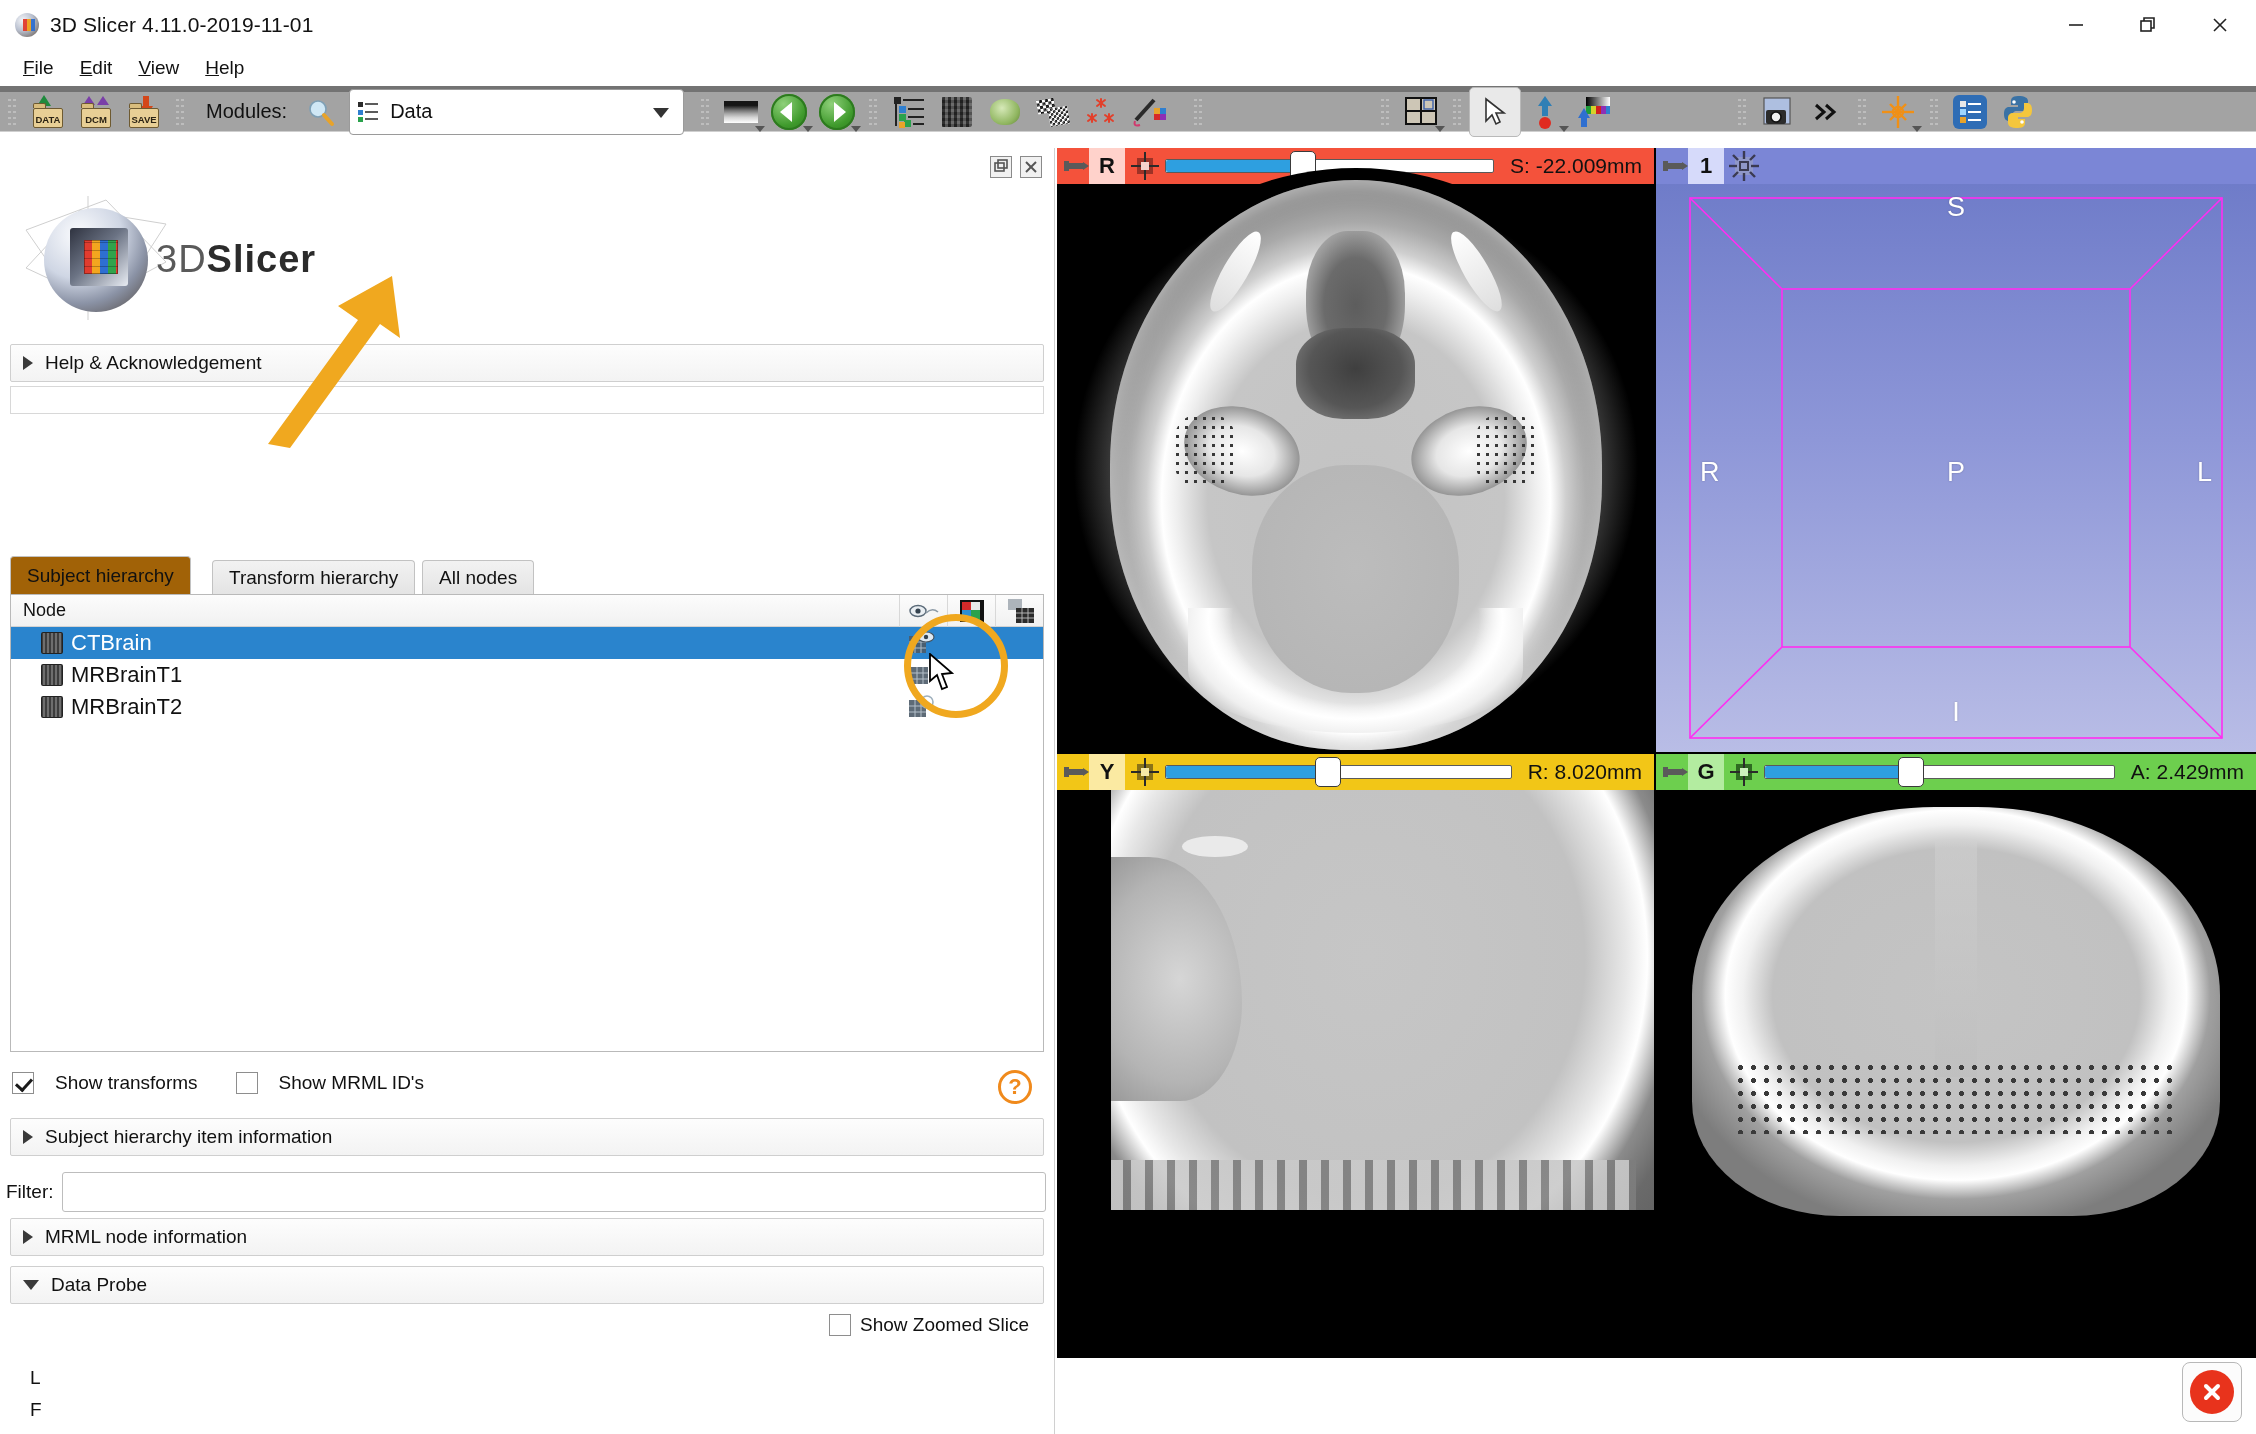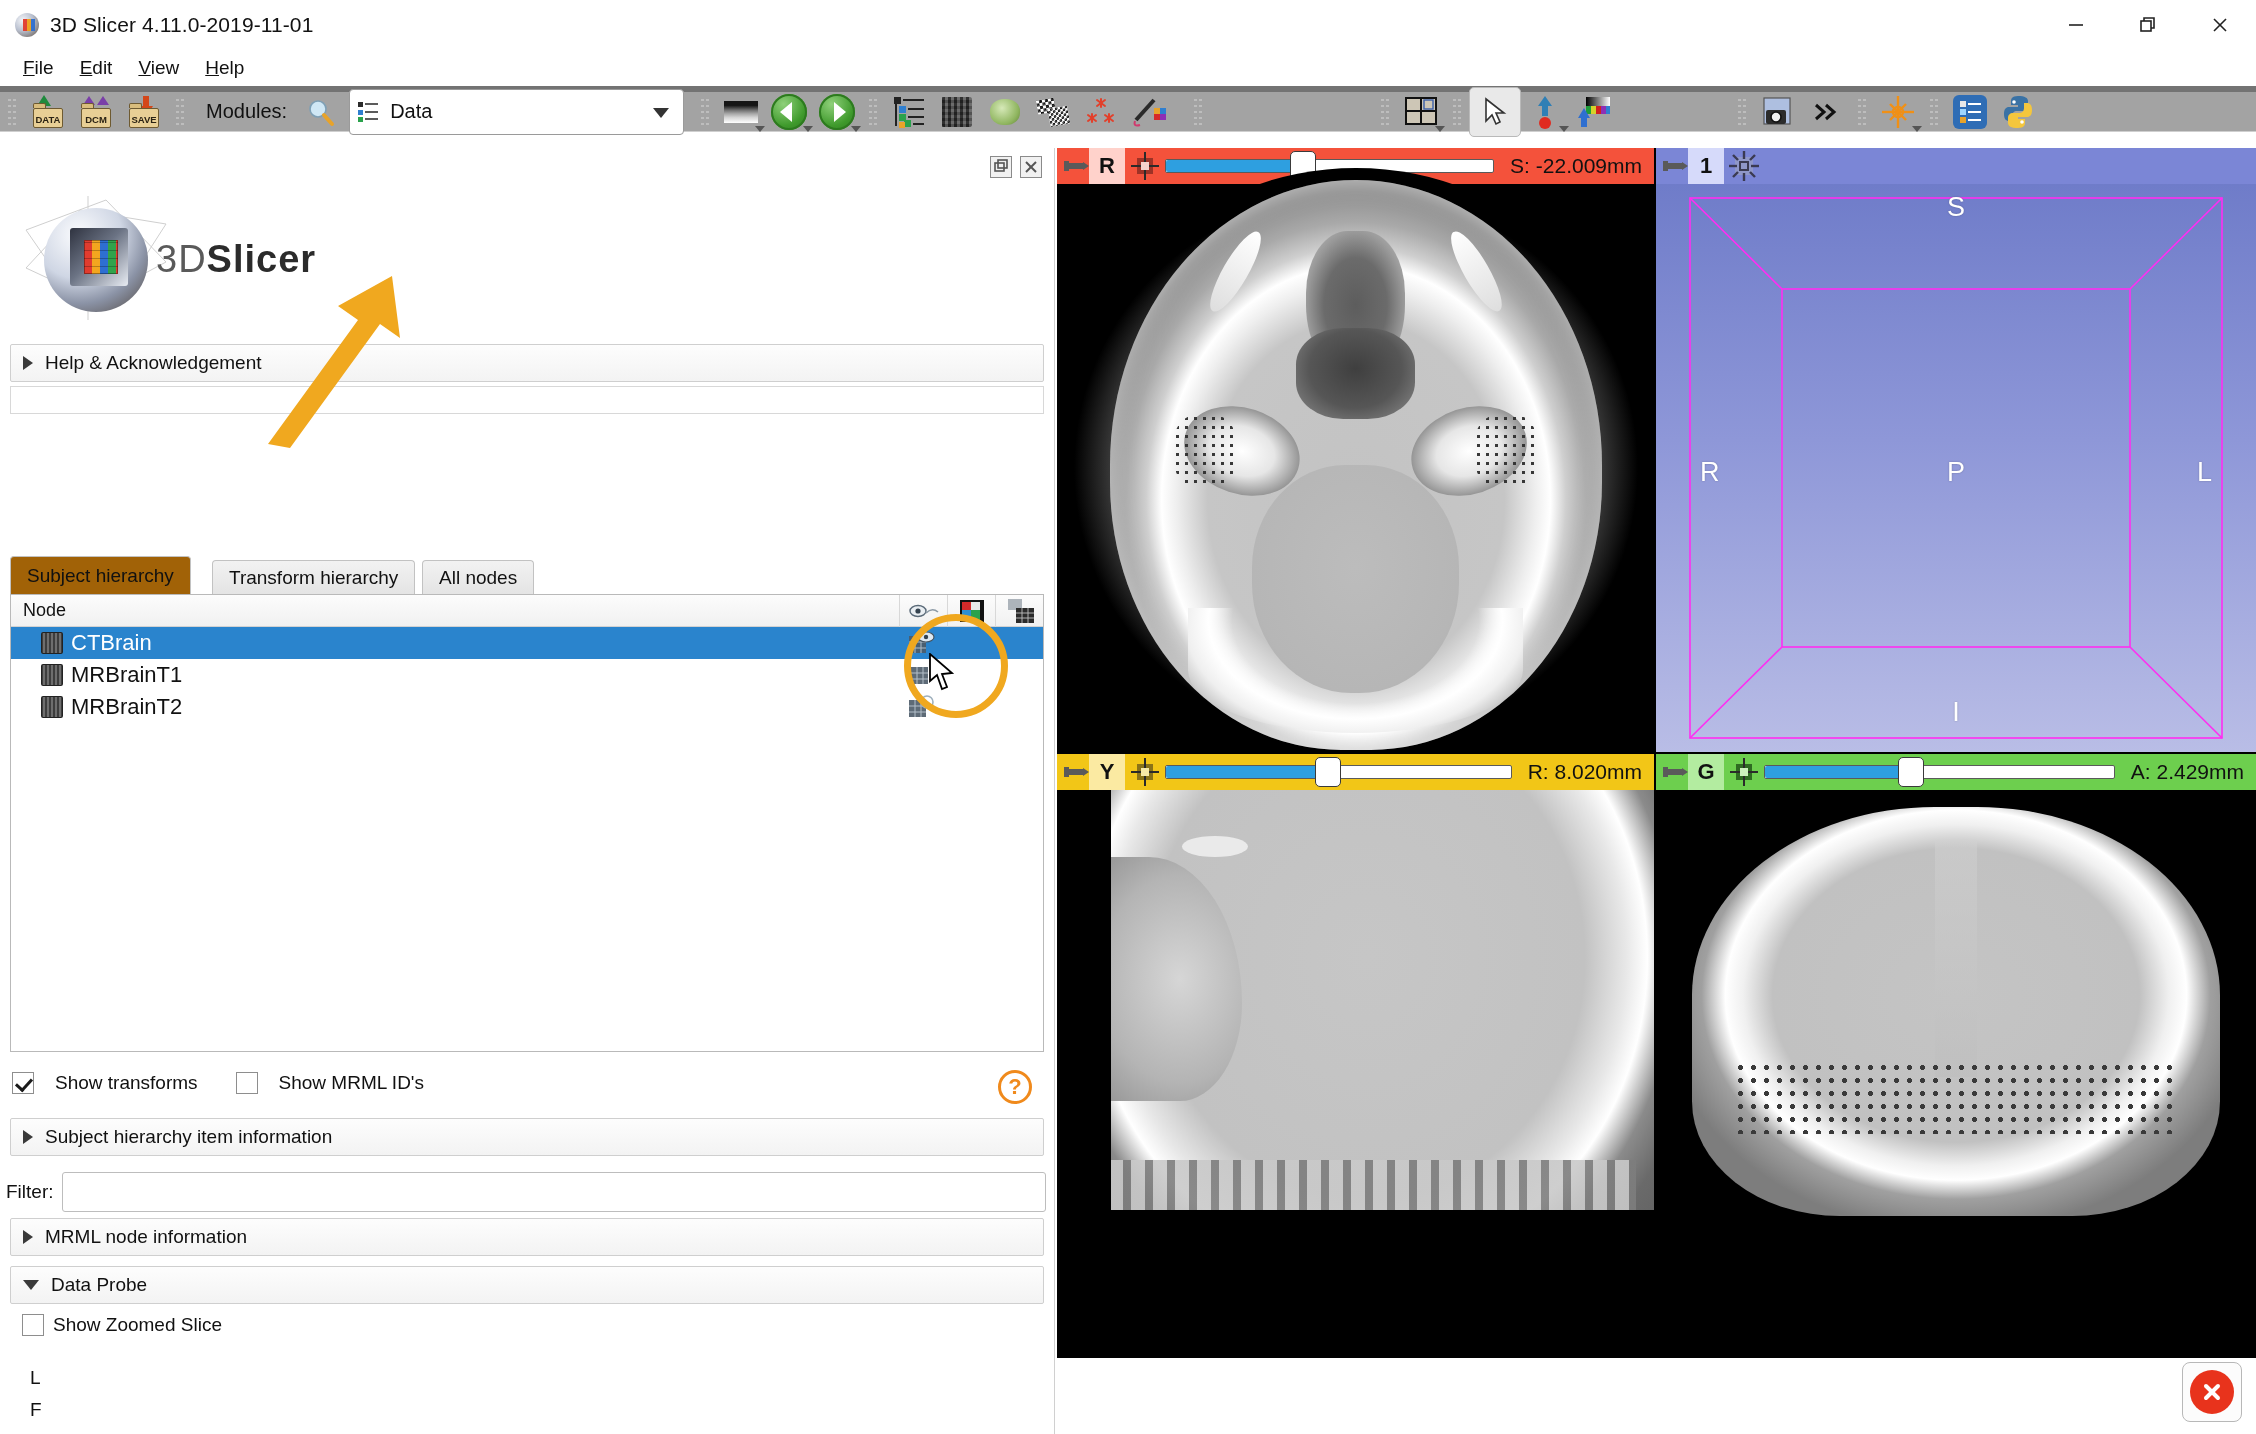--- a/index.html
+++ b/index.html
@@ -231,21 +231,21 @@
   }
 
   .filterrow { position:absolute; left:6px; top:1022px; width:1040px; height:44px; display:flex; align-items:center; }
   .filterrow .flabel { font-size:19px; color:#111; width:56px; }
   .filterrow input {
     flex:1; height:40px; border:1px solid #bdbdbd; border-radius:3px; background:#fff;
     font-size:18px; padding:0 8px; font-family:"Liberation Sans",sans-serif;
   }
 
   .probe-body { position:absolute; left:0; top:1166px; width:1055px; }
-  .probe-check { display:flex; align-items:center; margin-left:22px; }
+  .probe-check { display:flex; align-items:center; margin-left:28px;justify-content:flex-end; }
   .probe-letters { margin-left:30px; margin-top:26px; font-size:19px; color:#111; line-height:32px; }
 
   
   .views { position:absolute; left:1057px; top:148px; width:1199px; height:1210px; background:#000; }
   .view { position:absolute; overflow:hidden; }
   .vhead { height:36px; display:flex; align-items:center; position:relative; }
   .vhead .pin { width:26px;height:26px; margin-left:6px; flex:none; }
   .vhead .vlabel {
     width:36px; height:36px; display:flex;align-items:center;justify-content:center;
     font-size:22px; font-weight:600; color:#111; flex:none;

